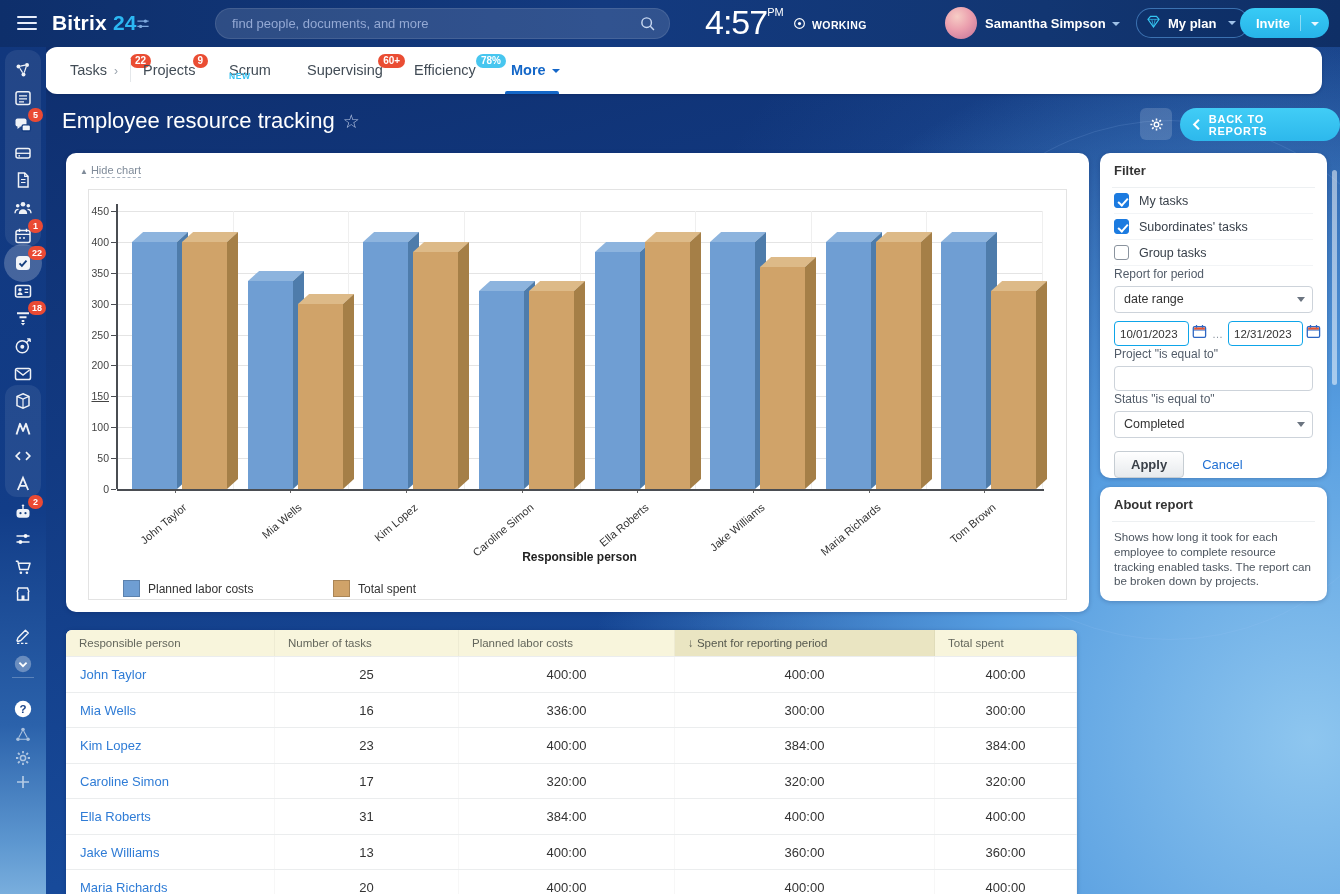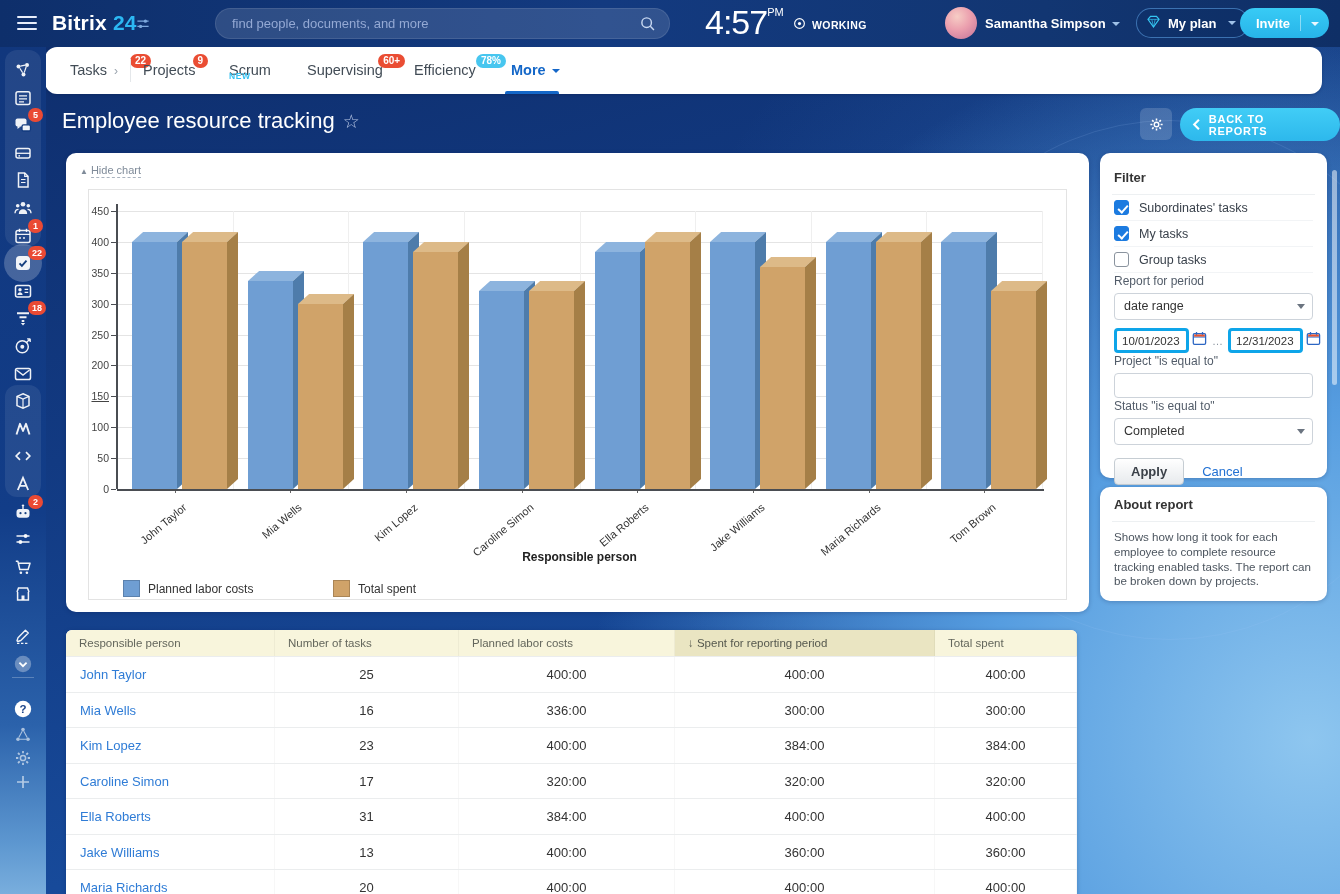--- a/index.html
+++ b/index.html
@@ -102,37 +102,37 @@
     transform:rotate(-40deg); transform-origin:100% 0; }
   .bar3d { position:absolute; }
   .face-top { position:absolute; left:0; top:-10px; width:100%; height:10px; transform:skewX(-48deg); transform-origin:0 100%; }
   .face-side { position:absolute; left:100%; top:0; width:11px; height:100%; transform:skewY(-42deg); transform-origin:0 0; }
   .axis-title { position:absolute; font-size:12px; font-weight:700; color:#222; width:300px; text-align:center; }
   .legend-item { position:absolute; display:flex; align-items:center; gap:8px; font-size:12px; color:#333; }
   .legend-swatch { width:17px; height:17px; }
 
   
   .filter-panel { position:absolute; left:1100px; top:153px; width:227px; height:325px; background:#fff;
-    border-radius:10px; z-index:1; padding:17px 14px; box-shadow:0 1px 4px rgba(8,25,70,.25); }
+    border-radius:10px; z-index:1; padding:10px 14px; box-shadow:0 1px 4px rgba(8,25,70,.25); }
   .panel-title { font-size:13px; font-weight:700; color:#333; }
   .p-hr { height:1px; background:#edf0f2; margin:9px -2px 0; }
   .cb-row { display:flex; align-items:center; gap:10px; height:26px; cursor:pointer; border-bottom:1px solid #f2f4f6; }
   .cb { width:15px; height:15px; border-radius:3px; border:1px solid #8a939e; background:#fff; position:relative; flex:0 0 15px; }
   .cb.on { background:#1c7be0; border-color:#1c7be0; }
   .cb.on::after { content:""; position:absolute; left:4.5px; top:1.5px; width:4px; height:8px;
     border:solid #fff; border-width:0 2px 2px 0; transform:rotate(42deg); }
   .cb-label { font-size:12.5px; color:#39414b; }
   .f-label { font-size:12px; color:#525c69; margin-top:1px; }
   .f-select { position:relative; margin-top:5px; height:27px; border:1px solid #cdd3da; border-radius:4px;
     font-size:12.5px; color:#333; line-height:25px; padding:0 20px 0 9px; background:#fff; cursor:pointer;
     white-space:nowrap; overflow:hidden; }
   .f-select .sel-caret { position:absolute; right:7px; top:10px; width:0; height:0;
     border-left:4px solid transparent; border-right:4px solid transparent; border-top:5px solid #6b7480; }
   .date-row { display:flex; align-items:center; margin-top:8px; gap:3px; }
-  .date-input { width:75px; height:25px; border:3px solid #0ea5e9; border-radius:4px; font-size:11.5px; color:#333;
+  .date-input { width:75px; height:25px; border:1px solid #0ea5e9; border-radius:4px; font-size:11.5px; color:#333;
     padding:0 5px; font-family:inherit; outline:none; }
   .dots { color:#8a939e; font-size:11px; padding:0 2px; }
   .f-input { width:100%; height:25px; border:1px solid #cdd3da; border-radius:4px; margin-top:5px;
     font-size:12px; padding:0 8px; outline:none; font-family:inherit; }
   .btn-row { display:flex; align-items:center; gap:18px; margin-top:13px; }
   .apply-btn { height:27px; padding:0 16px; border:1px solid #c6cdd3; border-radius:4px;
     background:linear-gradient(180deg,#fff,#e7eaed); font-size:13px; font-weight:700; color:#3a4048;
     font-family:inherit; cursor:pointer; }
   .cancel-link { font-size:13px; color:#2271d3; cursor:pointer; }
 
@@ -375,25 +375,25 @@
       </div>
     </div>
 </div>
 
 <div class="filter-panel">
   <div class="panel-title">Filter</div>
   <div class="p-hr"></div>
   <div id="filter-checkboxes">
       <div class="cb-row">
         <span class="cb on"></span>
-        <span class="cb-label">Subordinates' tasks</span>
+        <span class="cb-label">My tasks</span>
       </div>
       <div class="cb-row">
         <span class="cb on"></span>
-        <span class="cb-label">My tasks</span>
+        <span class="cb-label">Subordinates' tasks</span>
       </div>
       <div class="cb-row">
         <span class="cb"></span>
         <span class="cb-label">Group tasks</span>
       </div>
     </div>
   <div class="f-label">Report for period</div>
   <div class="f-select"><span>date range</span><span class="sel-caret"></span></div>
   <div class="date-row">
     <input class="date-input" value="10/01/2023" style="">

